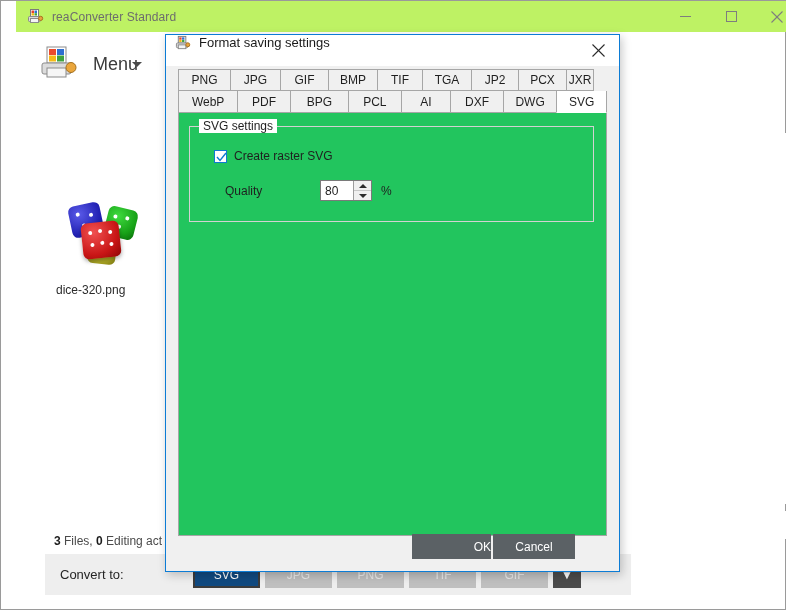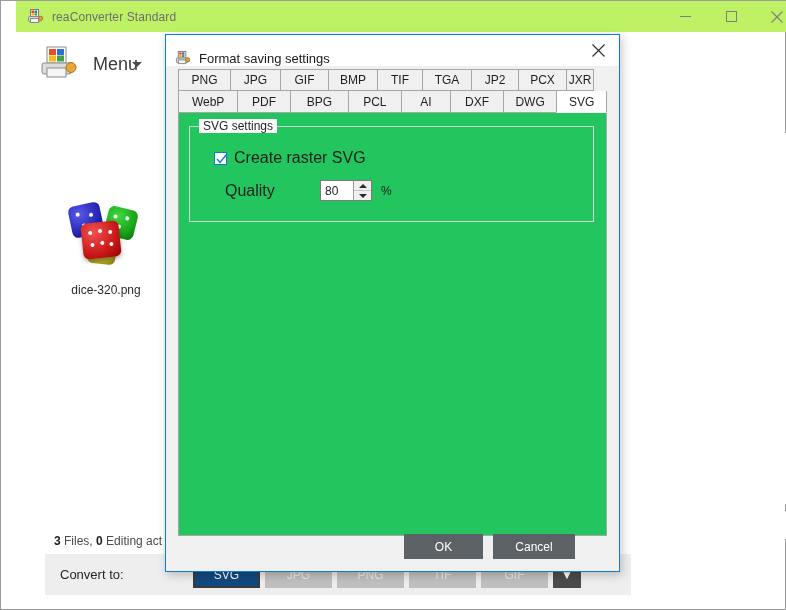--- a/index.html
+++ b/index.html
@@ -168,21 +168,21 @@
   .file-area {
     position: absolute;
     left: 0; top: 180px;
     width: 786px; height: 323px;
     background: #ffffff;
   }
   .file-item {
     position: absolute;
     left: 55px; top: 17px;
     width: 100px;
-    text-align: center;
+    text-align: left;
   }
   .file-thumb {
     width: 100px; height: 78px;
     position: relative;
     margin: 0 auto;
   }
   .die {
     position: absolute;
     border-radius: 6px;
   }
@@ -281,21 +281,21 @@
     border: 1px solid #0c7cd5;
     box-sizing: border-box;
     box-shadow: 2px 3px 9px rgba(0,0,0,.22);
   }
   .dlg-title {
     position: absolute;
     left: 0; top: 0;
     width: 100%; height: 31px;
     background: #ffffff;
     display: flex;
-    align-items: flex-end;
+    align-items: flex-start;
   }
   .dlg-title-icon {
     margin-left: 9px;
     width: 16px; height: 16px;
   }
   .dlg-title-text {
     margin-left: 8px;
     font-size: 13px;
     color: #1a1a1a;
   }
@@ -376,32 +376,32 @@
     width: 13px; height: 13px;
     border: 1px solid #0f7bd1;
     background: #ffffff;
     position: relative;
     box-sizing: border-box;
     flex: none;
   }
   .checkbox svg { position: absolute; left: 1px; top: 1px; }
   .cb-label {
     margin-left: 7px;
-    font-size: 16px;
+    font-size: 12px;
     color: #1f1f1f;
   }
   .qual-row {
     position: absolute;
     left: 35px; top: 53px;
     display: flex;
     align-items: center;
   }
   .qual-label {
     width: 95px;
-    font-size: 16px;
+    font-size: 12px;
     color: #1f1f1f;
   }
   .spinner {
     width: 52px; height: 21px;
     border: 1px solid #7a7a7a;
     background: #ffffff;
     display: flex;
     box-sizing: border-box;
   }
   .spin-val {
@@ -454,21 +454,21 @@
     position: absolute;
     top: 0;
     width: 79px; height: 25px;
     background: #5b6165;
     color: #ffffff;
     font-size: 12px;
     display: flex;
     align-items: center;
     justify-content: center;
   }
-  .btn-ok { right: 136px; }
+  .btn-ok { right: 128px; justify-content: flex-end; }
   .btn-cancel { right: 44px; width: 82px; }
 </style>
 </head>
 <body>
 
 <div class="app-window">
 
   <div class="titlebar">
     <span class="titlebar-icon">
       <svg width="17" height="17" viewBox="0 0 17 17">

